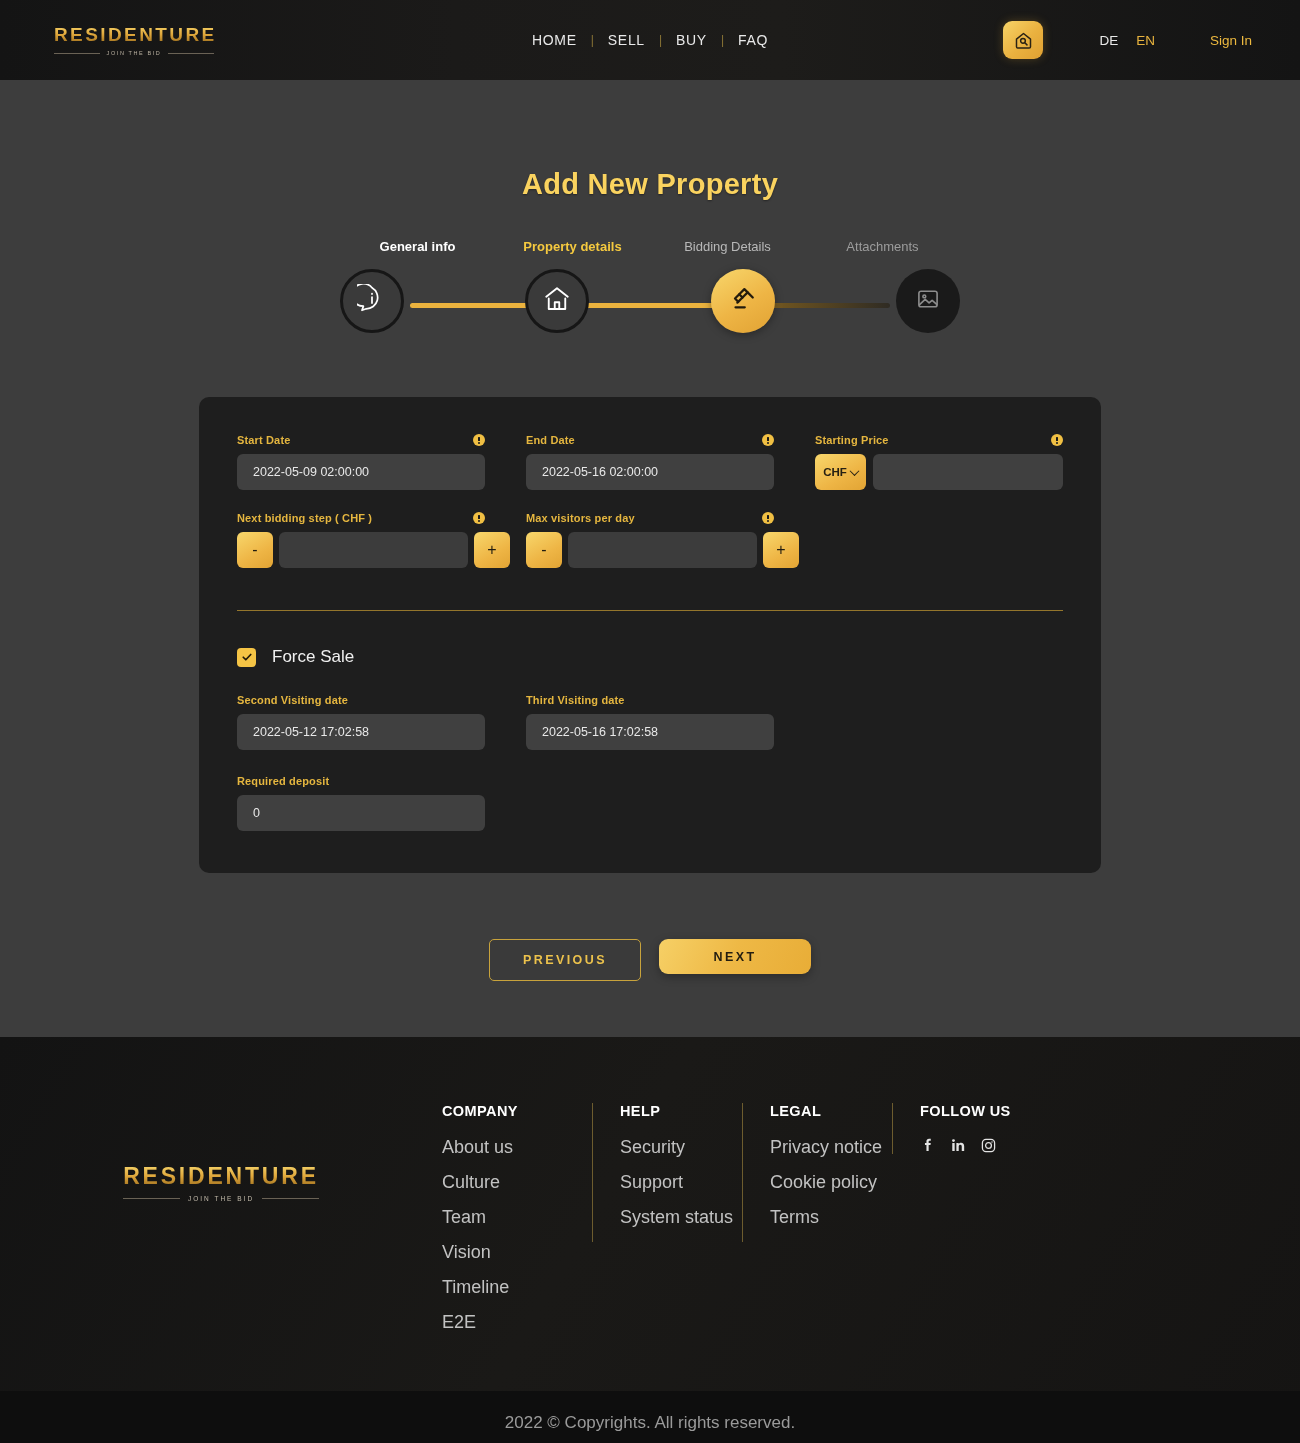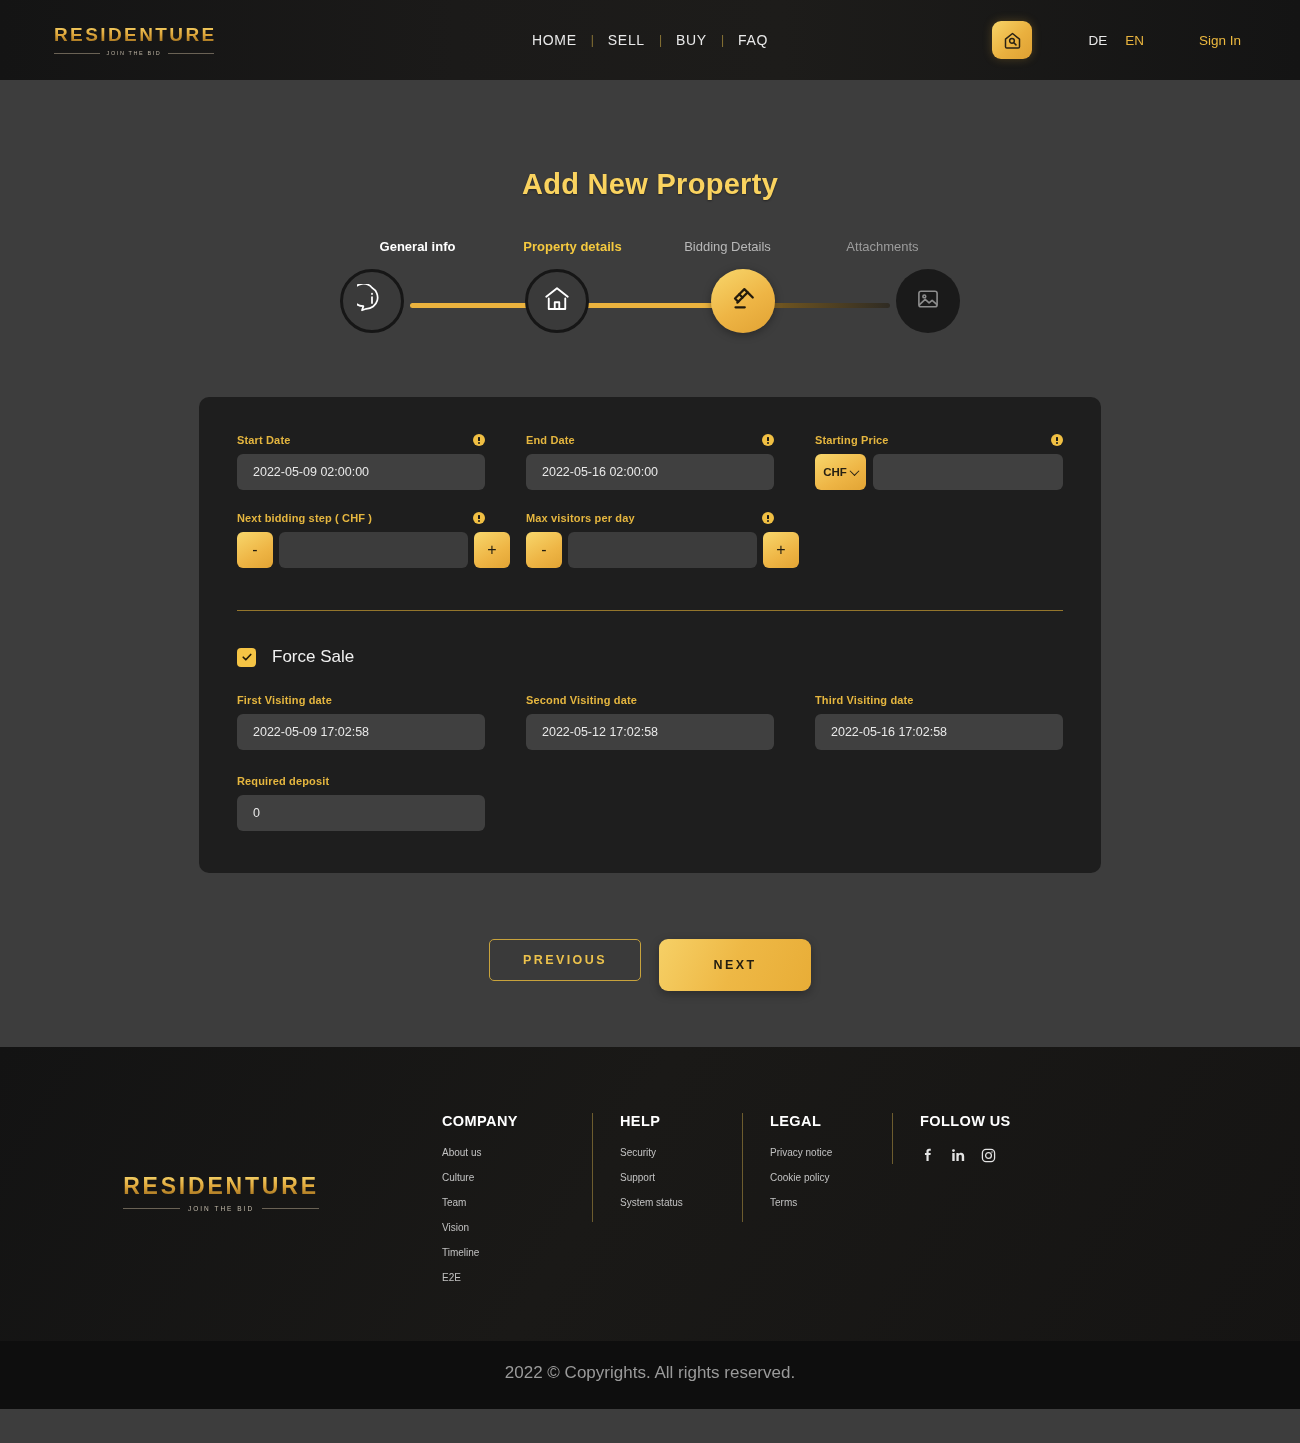--- a/index.html
+++ b/index.html
@@ -44,21 +44,21 @@
     position: absolute; left: 50%; transform: translateX(-50%);
     display: flex; align-items: center; gap: 0;
   }
   .nav a {
     color: #e9e9e9; font-size: 14px; letter-spacing: 0.7px;
     text-decoration: none; padding: 0 14px;
   }
   .nav .sep { color: #8a7436; font-size: 12px; }
 
   .hdr-right {
-    position: absolute; right: 59px;
+    position: absolute; right: 48px;
     display: flex; align-items: center; gap: 0;
   }
   .search-btn {
     width: 40px; height: 38px; border-radius: 9px;
     background: linear-gradient(135deg,#f7d468 0%,#eab13f 55%,#dfa032 100%);
     display: flex; align-items: center; justify-content: center;
     box-shadow: 0 0 10px rgba(230,175,55,.25);
     cursor: pointer; border: none;
     margin-right: 56px;
   }
@@ -201,21 +201,21 @@
 
   
   .actions { display: flex; justify-content: center; gap: 18px; margin-top: 66px; }
   .btn-prev {
     width: 152px; height: 42px; border-radius: 5px;
     background: #3a3a3a; border: 1px solid #c8a33c;
     color: #ecc24c; font-size: 12.5px; font-weight: bold; letter-spacing: 2.4px;
     cursor: pointer; font-family: "Liberation Sans", sans-serif;
   }
   .btn-next {
-    width: 152px; height: 52px; border-radius: 9px; border: none;
+    width: 152px; height: 35px; border-radius: 9px; border: none;
     background: linear-gradient(115deg,#f6d066 0%, #eeb845 50%, #e8ad37 100%);
     color: #231d10; font-size: 12.5px; font-weight: bold; letter-spacing: 2.4px;
     cursor: pointer; box-shadow: 0 3px 10px rgba(0,0,0,.3);
     font-family: "Liberation Sans", sans-serif;
   }
 
   
   .footer {
     background: linear-gradient(120deg,#131313 0%, #1a1917 45%, #151413 100%);
     padding: 52px 0 0 0;
@@ -237,21 +237,21 @@
   .f-logo-sub .rule { flex: 1; height: 1px; background: #6a6255; }
   .f-logo-sub .tag { font-size: 6.5px; letter-spacing: 2px; color: #c3bbab; white-space: nowrap; }
 
   .f-col { width: 150px; padding-left: 0; position: relative; }
   .f-col.sep-l { border-left: 1px solid #6d5c2e; padding-left: 27px; }
   .f-col h4 {
     color: #ffffff; font-size: 14.5px; font-weight: bold; letter-spacing: .4px;
     margin-bottom: 18px;
   }
   .f-col a {
-    display: block; color: #c2c2c2; font-size: 10px;
+    display: block; color: #c2c2c2; font-size: 18px;
     text-decoration: none; margin-bottom: 14px;
   }
   .f-social { display: flex; gap: 13px; align-items: center; }
   .f-social .ic { cursor: pointer; display: flex; }
 
   .copyright {
     border-top: none;
     text-align: center; color: #9a9a9a; font-size: 17px;
     padding: 22px 0 26px 0;
     background: #0e0e0e;
@@ -424,26 +424,20 @@
     <div class="force-row">
       <span class="cbox">
         <svg width="12" height="12" viewBox="0 0 24 24" fill="none" stroke="#211a09" stroke-width="3.4" stroke-linecap="round" stroke-linejoin="round">
           <polyline points="4.5,12.5 9.6,17.5 19.5,7"></polyline>
         </svg>
       </span>
       <span class="force-label">Force Sale</span>
     </div>
 
     <div class="row visit-row">
-      <div class="field">
-        <div class="flabel">
-          <span>First Visiting date</span>
-        </div>
-        <input class="inp" value="2022-05-09 17:02:58" style="">
-      </div>
       <div class="field">
         <div class="flabel">
           <span>Second Visiting date</span>
         </div>
         <input class="inp" value="2022-05-12 17:02:58" style="">
       </div>
       <div class="field">
         <div class="flabel">
           <span>Third Visiting date</span>
         </div>

